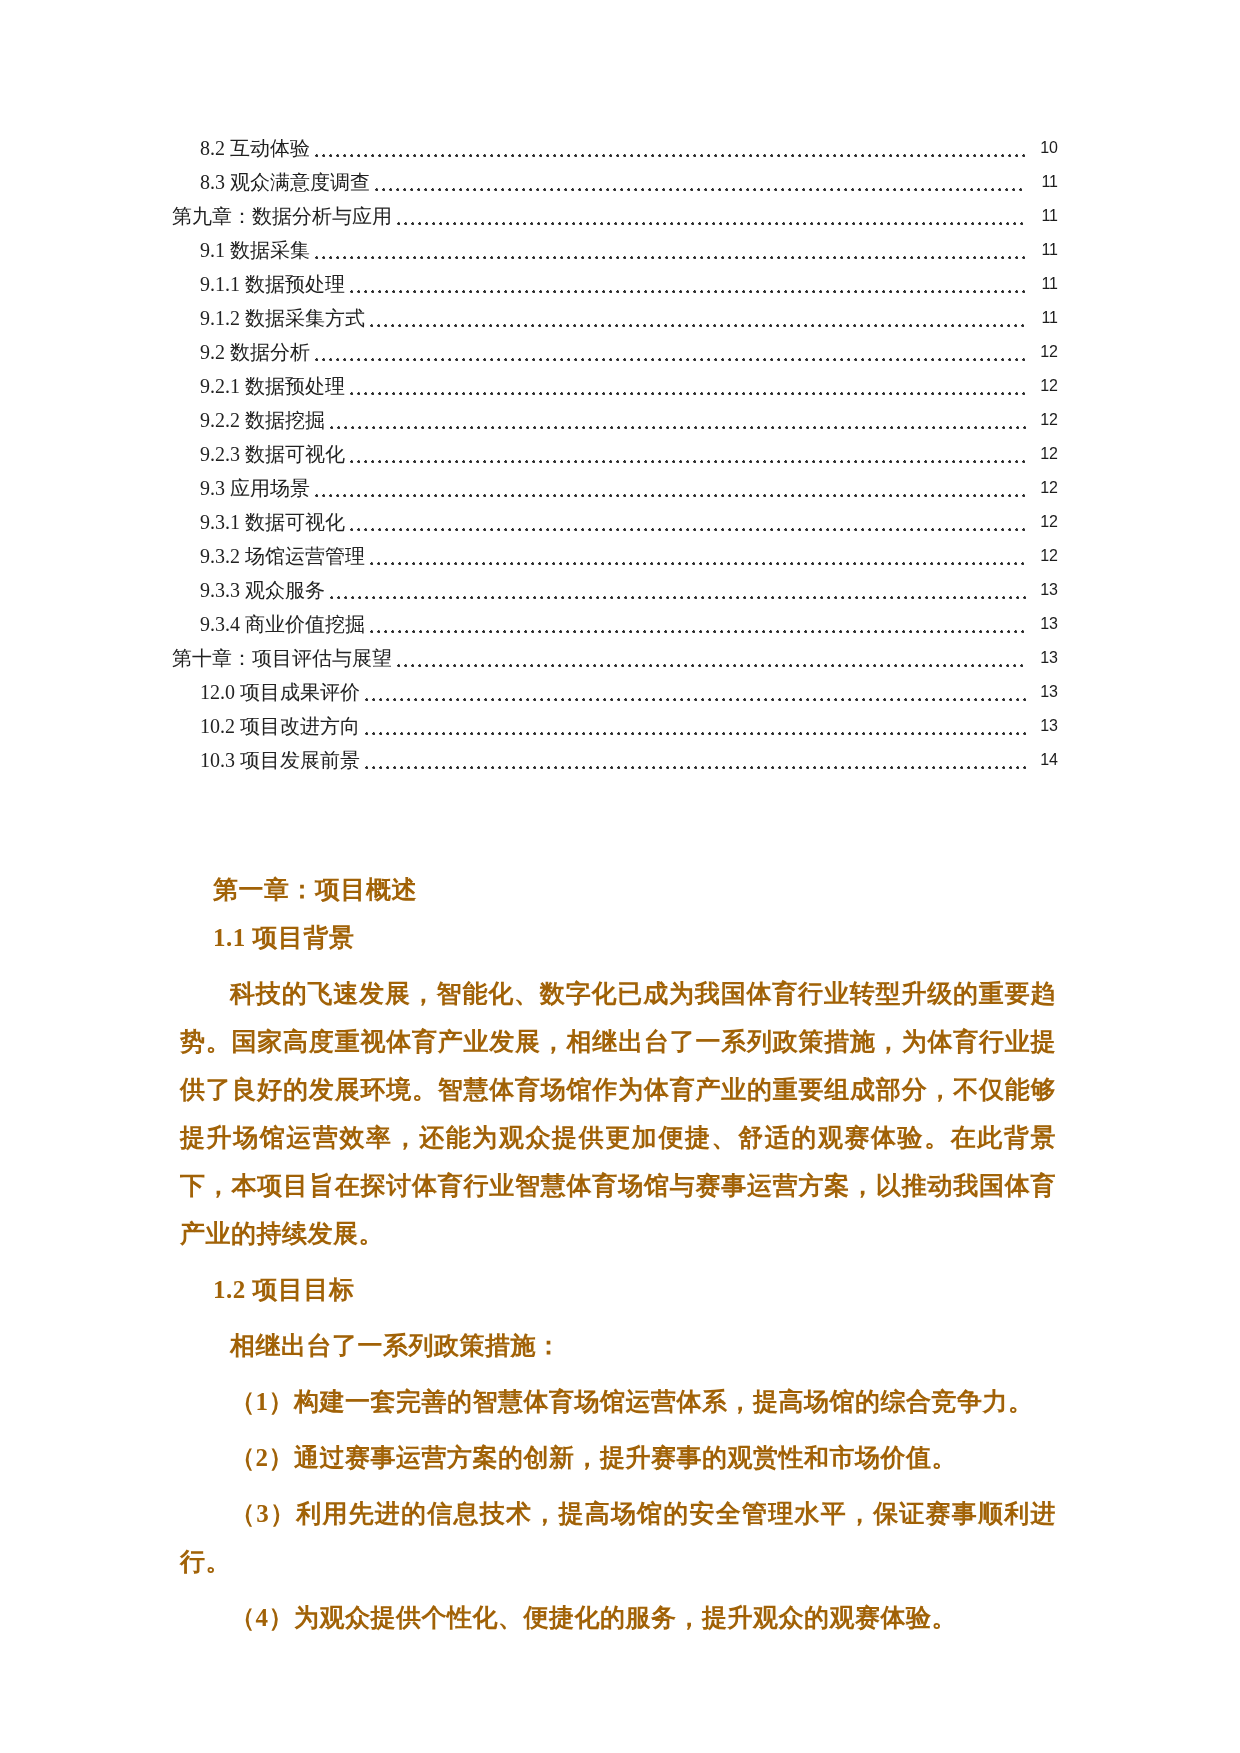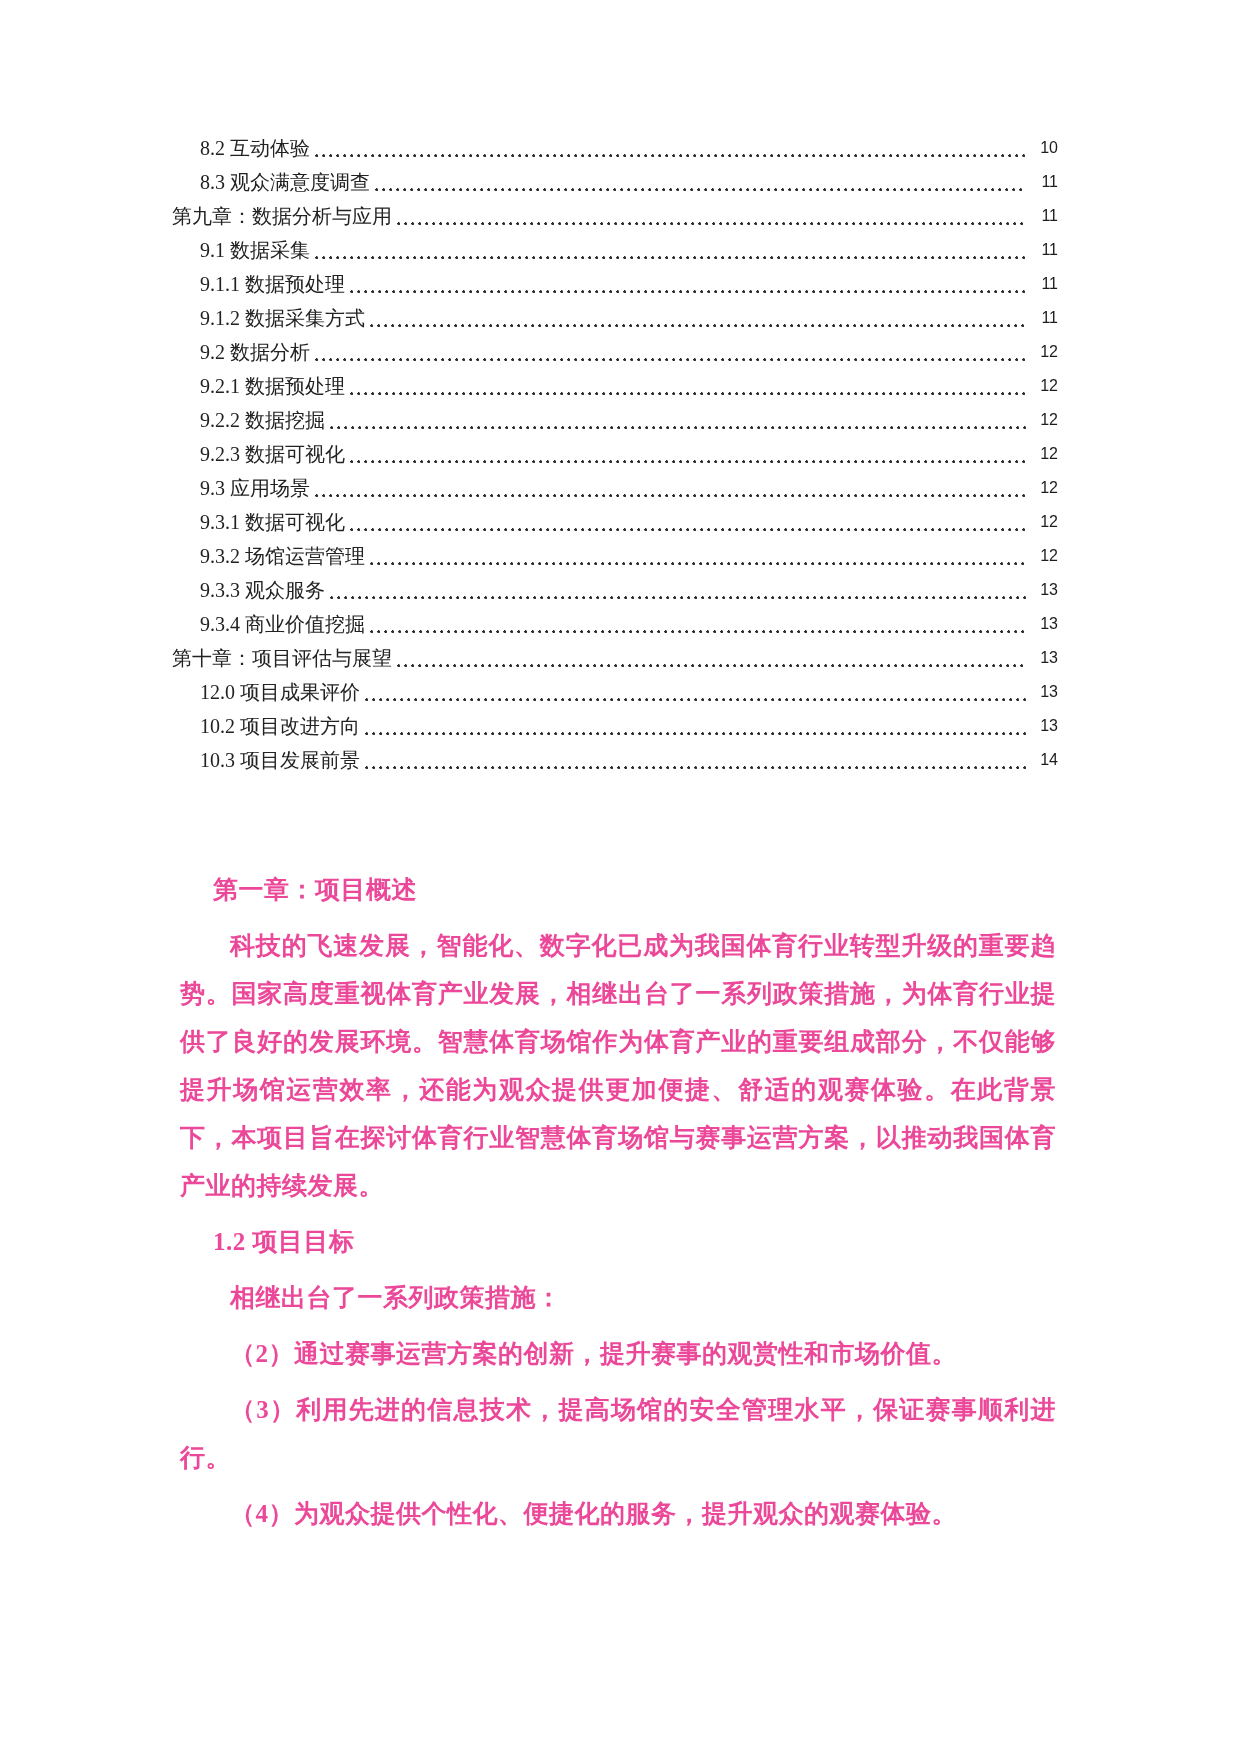--- a/index.html
+++ b/index.html
@@ -59,21 +59,21 @@
 
   
   .content {
     position: absolute;
     top: 866px;
     left: 172px;
     width: 892px;
     font-size: 25px;
     letter-spacing: 0.5px;
     line-height: 48px;
-    color: #ec4899;
+    color: #a16207;
   }
   .content h1, .content h2 {
     margin: 0;
     padding-left: 41px;
     font-size: 25px;
     line-height: 48px;
     font-weight: 700;
     letter-spacing: 0.5px;
   }
   .content p {
@@ -184,21 +184,23 @@
     <div class="toc-row lvl2">
       <span class="toc-label">10.3 项目发展前景</span>
       <span class="toc-leader"></span>
       <span class="toc-page">14</span>
     </div>
 
   </div>
 
   <div class="content">
     <h1>第一章：项目概述</h1>
+    <h2>1.1 项目背景</h2>
     <p>科技的飞速发展，智能化、数字化已成为我国体育行业转型升级的重要趋势。国家高度重视体育产业发展，相继出台了一系列政策措施，为体育行业提供了良好的发展环境。智慧体育场馆作为体育产业的重要组成部分，不仅能够提升场馆运营效率，还能为观众提供更加便捷、舒适的观赛体验。在此背景下，本项目旨在探讨体育行业智慧体育场馆与赛事运营方案，以推动我国体育产业的持续发展。</p>
     <h2>1.2 项目目标</h2>
     <p>相继出台了一系列政策措施：</p>
+    <p>（1）构建一套完善的智慧体育场馆运营体系，提高场馆的综合竞争力。</p>
     <p>（2）通过赛事运营方案的创新，提升赛事的观赏性和市场价值。</p>
     <p>（3）利用先进的信息技术，提高场馆的安全管理水平，保证赛事顺利进行。</p>
     <p>（4）为观众提供个性化、便捷化的服务，提升观众的观赛体验。</p>
   </div>
 
 </div>
 
 </body></html>

